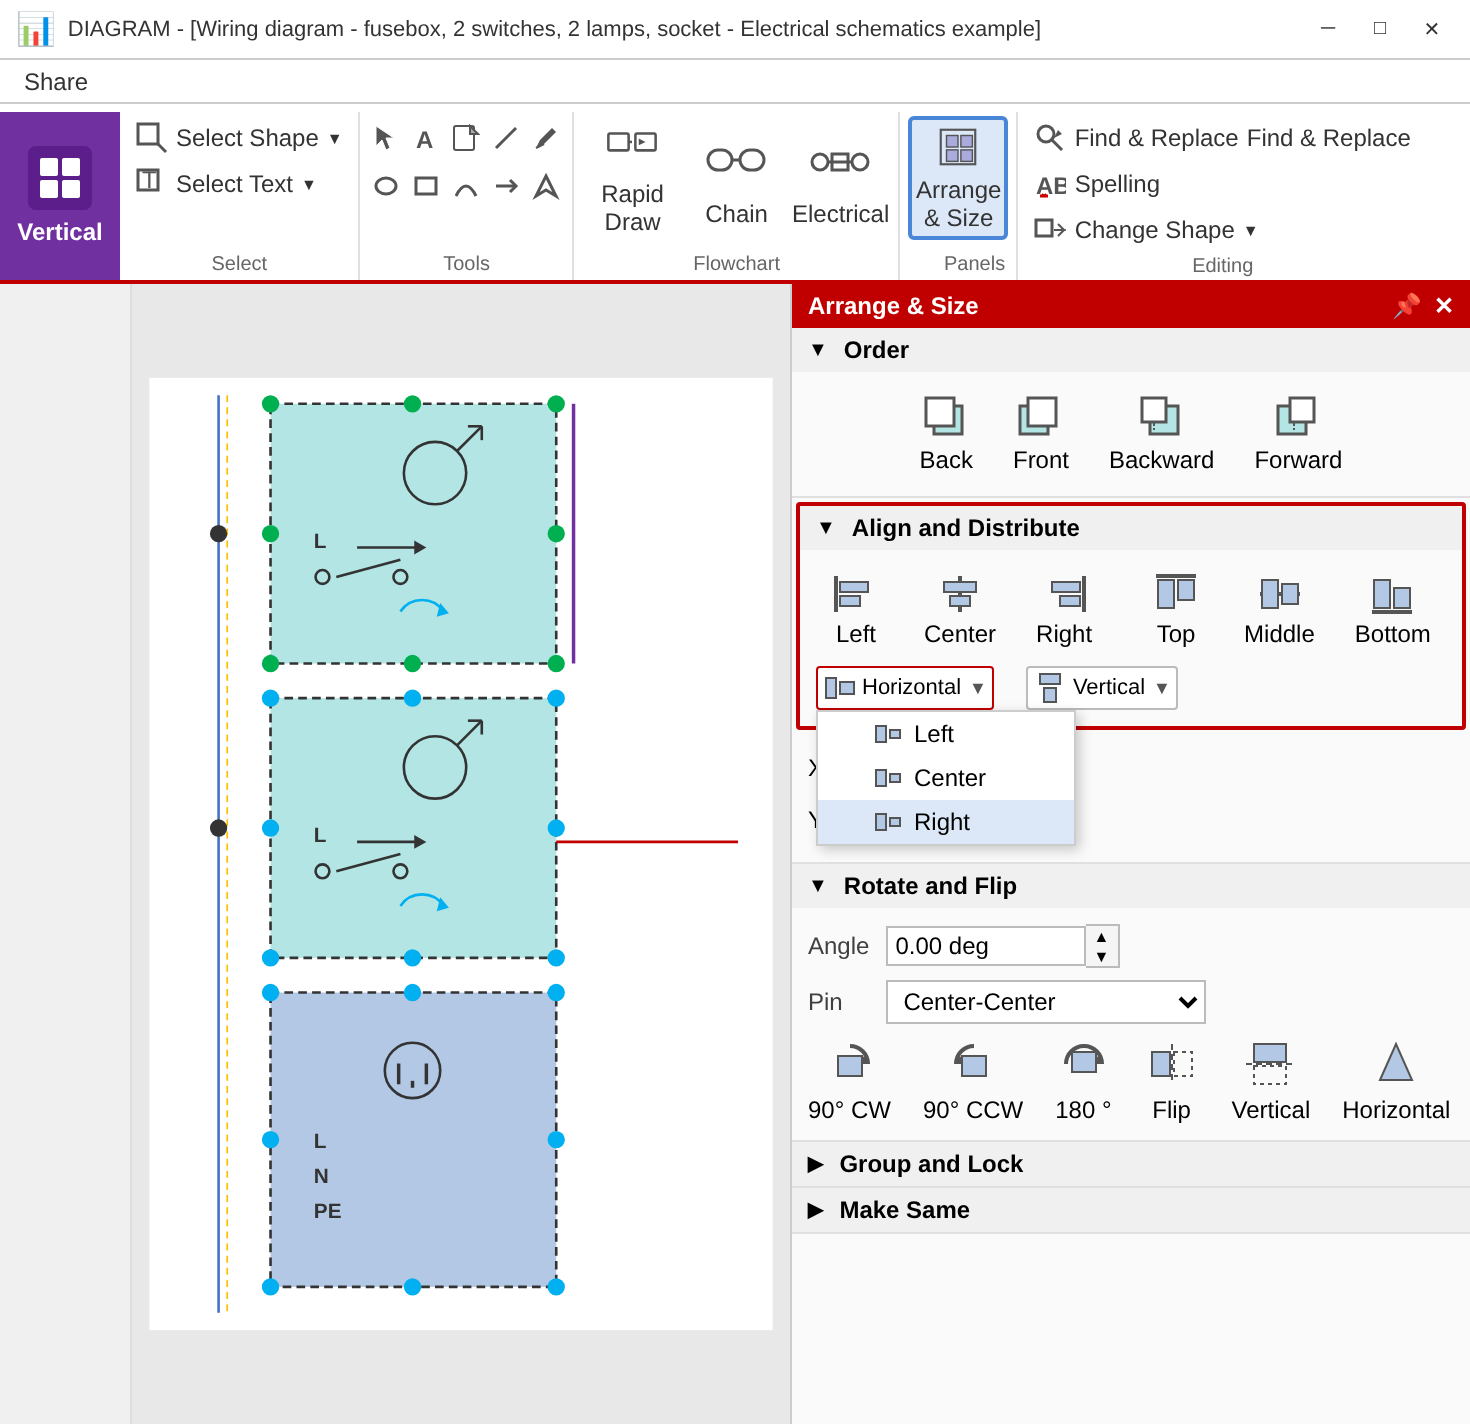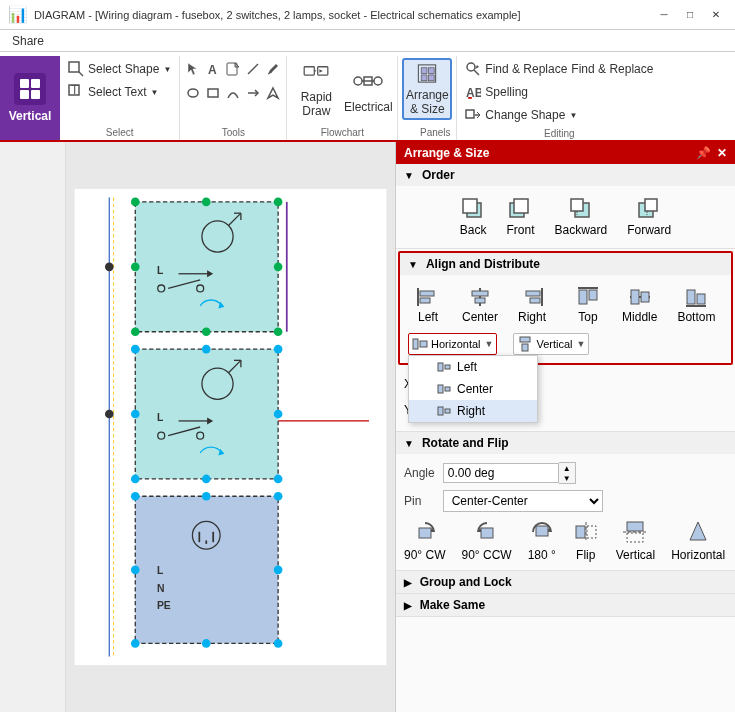--- a/index.html
+++ b/index.html
@@ -274,21 +274,21 @@
     .rotate-grid {
       display: grid;
       grid-template-columns: auto 1fr;
       gap: 6px 8px;
       align-items: center;
     }
     .rotate-label { font-size: 12px; color: #404040; }
     .rotate-input-row { display: flex; align-items: center; }
     .rotate-input {
       border: 1px solid #bbb;
-      width: 116px;
+      width: 100px;
       height: 20px;
       padding: 1px 4px;
       font-size: 12px;
     }
     .pin-select {
       border: 1px solid #bbb;
       padding: 1px 4px;
       font-size: 12px;
       height: 22px;
       width: 160px;
@@ -449,20 +449,28 @@
       <div class="rb-large">
         <svg width="32" height="32" viewBox="0 0 32 32">
           <rect x="2" y="8" width="12" height="10" rx="1" fill="none" stroke="#555" stroke-width="1.5"></rect>
           <rect x="18" y="8" width="12" height="10" rx="1" fill="none" stroke="#555" stroke-width="1.5"></rect>
           <line x1="14" y1="13" x2="18" y2="13" stroke="#555" stroke-width="1.5" stroke-dasharray="2,2"></line>
           <polygon points="20,11 24,13 20,15" fill="#555"></polygon>
         </svg>
         <span>Rapid Draw</span>
       </div>
 
+      <div class="rb-large">
+        <svg width="32" height="32" viewBox="0 0 32 32">
+          <rect x="2" y="10" width="12" height="10" rx="5" fill="none" stroke="#555" stroke-width="1.5"></rect>
+          <rect x="18" y="10" width="12" height="10" rx="5" fill="none" stroke="#555" stroke-width="1.5"></rect>
+          <line x1="14" y1="15" x2="18" y2="15" stroke="#555" stroke-width="1.5"></line>
+        </svg>
+        <span>Chain</span>
+      </div>
 
       <div class="rb-large">
         <svg width="32" height="32" viewBox="0 0 32 32">
           <circle cx="6" cy="16" r="4" fill="none" stroke="#555" stroke-width="1.5"></circle>
           <circle cx="26" cy="16" r="4" fill="none" stroke="#555" stroke-width="1.5"></circle>
           <line x1="10" y1="16" x2="22" y2="16" stroke="#555" stroke-width="1.5"></line>
           <rect x="12" y="12" width="8" height="8" fill="none" stroke="#555" stroke-width="1.5"></rect>
         </svg>
         <span>Electrical</span>
       </div>

